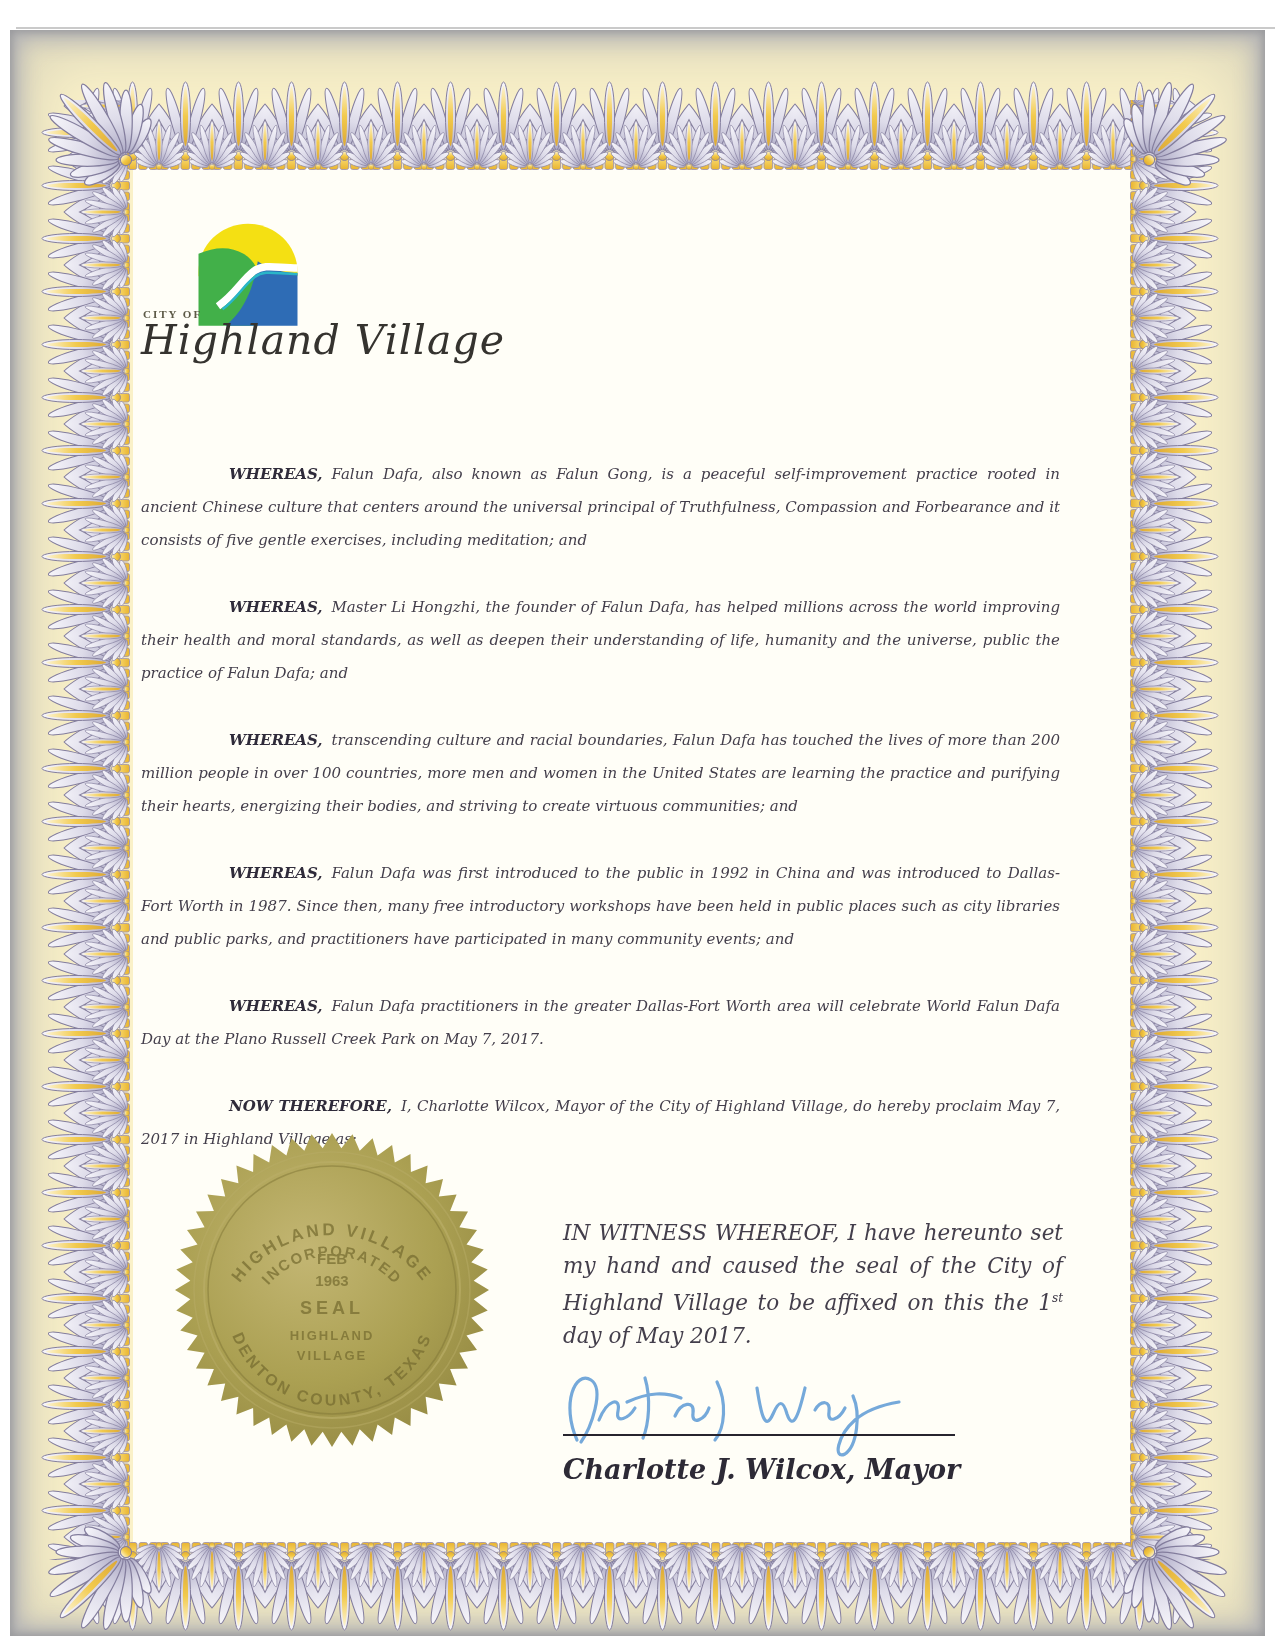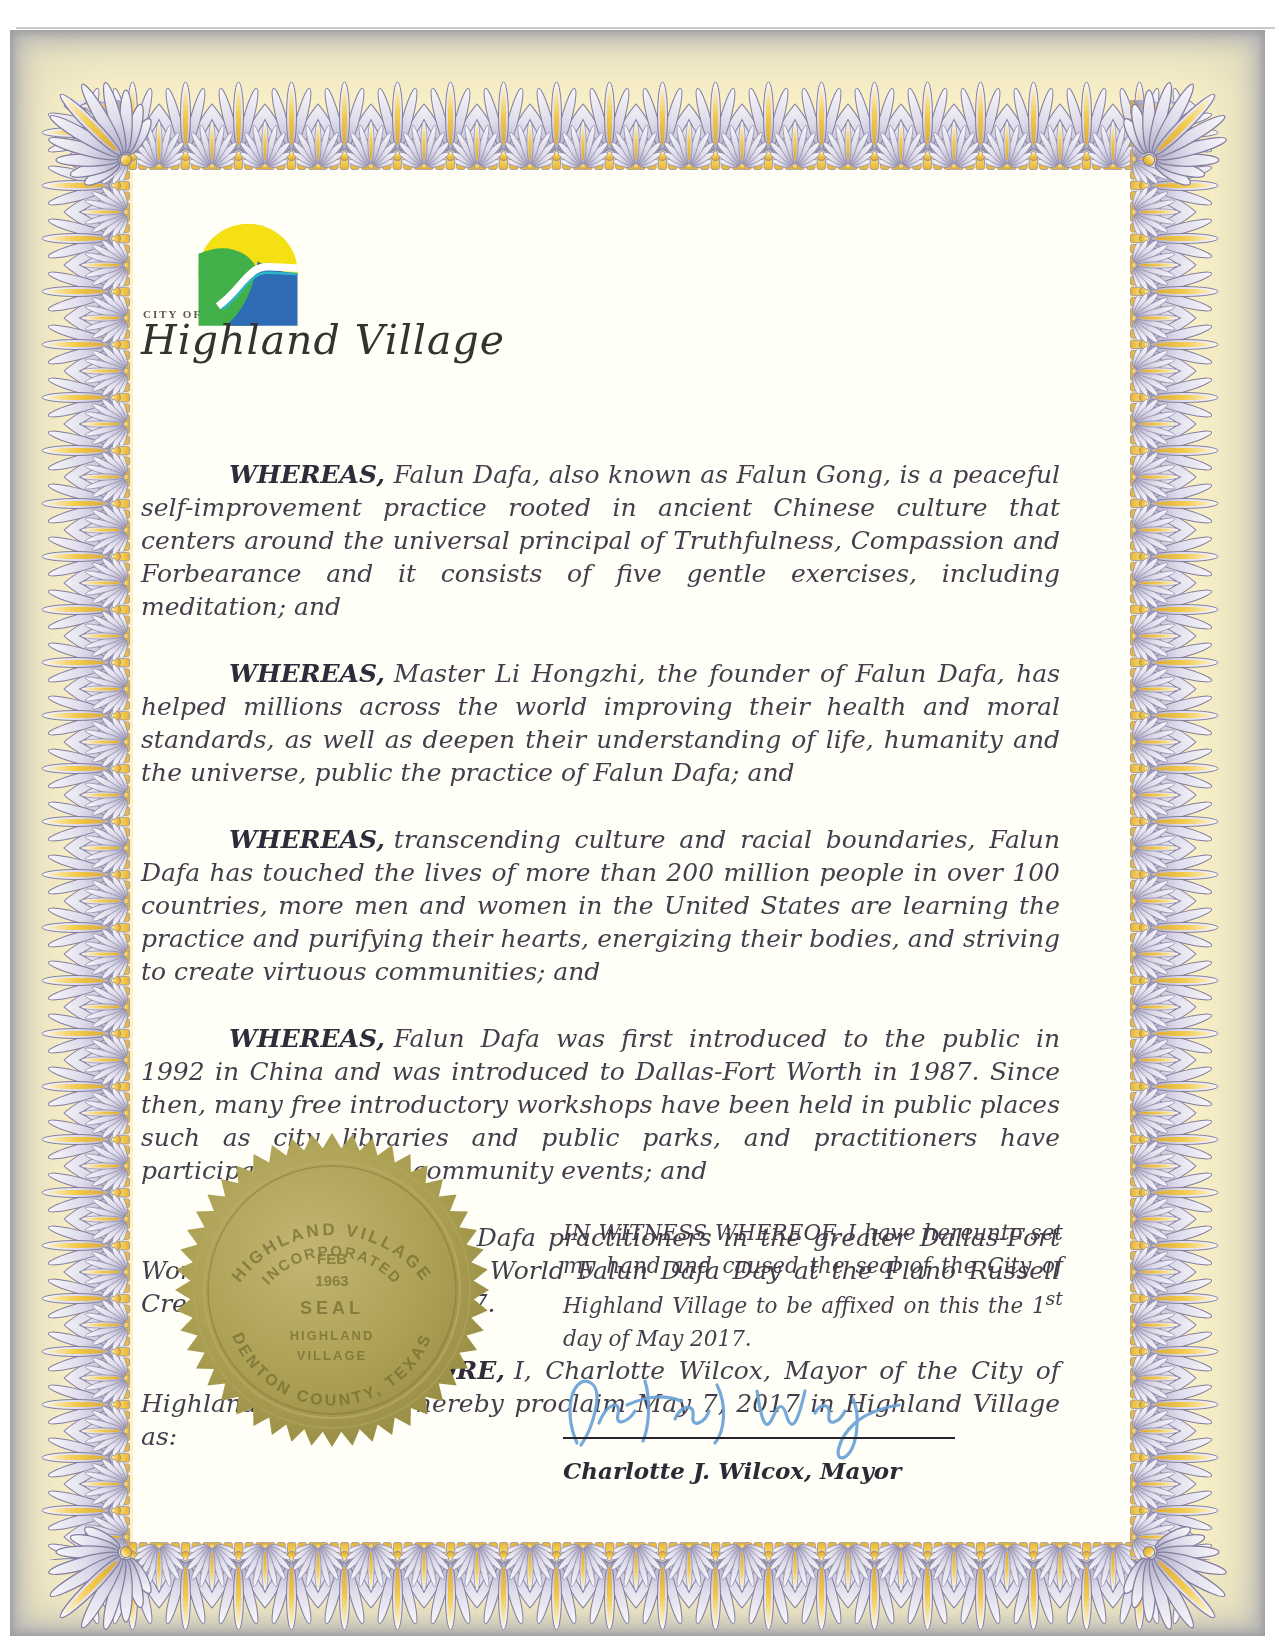--- a/index.html
+++ b/index.html
@@ -35,40 +35,40 @@
   .logo-name{position:absolute;left:6px;top:132px;font-size:41px;font-style:italic;
     color:#35332f;white-space:nowrap;letter-spacing:1px;}
   
   .title{
     text-align:center;font-size:36px;font-weight:bold;font-style:italic;
     letter-spacing:12px;color:#322d3c;margin-top:4px;line-height:50px;
   }
   
   .paras{margin-top:84px;padding:0 70px 0 6px;}
   .para{
-    font-size:25px;font-style:italic;line-height:33px;text-align:justify;
+    font-size:15px;font-style:italic;line-height:33px;text-align:justify;
     text-indent:88px;margin:0 0 34px 0;
   }
   .lead{font-weight:bold;color:#2f2b3a;margin-right:9px;}
   .day{
     text-align:center;font-size:24px;font-weight:bold;font-style:italic;
     color:#2f2b3a;margin-top:42px;letter-spacing:0.5px;
   }
   
   .seal{position:absolute;left:37px;top:962px;width:320px;height:320px;}
   
   .witness{position:absolute;left:428px;top:1048px;width:500px;}
   .witness-text{
     font-size:21.5px;font-style:italic;line-height:33px;text-align:justify;margin:0;
   }
-  .witness-text sup{font-size:19px;}
+  .witness-text sup{font-size:12px;}
   .sig-wrap{position:relative;height:84px;margin-top:16px;width:402px;}
   .sig-svg{position:absolute;left:-6px;top:-10px;width:400px;height:104px;}
   .sig-line{position:absolute;left:0;top:66px;width:392px;border-top:2.5px solid #27242e;}
-  .sig-name{font-size:23px;font-weight:bold;font-style:italic;color:#2d2a36;margin-top:2px;}
+  .sig-name{font-size:27px;font-weight:bold;font-style:italic;color:#2d2a36;margin-top:2px;}
 </style>
 </head>
 <body>
 
 <div class="scan-top-line"></div>
 <div class="frame-bg"></div>
 <div class="content-bg"></div>
 
 <svg class="border-svg" viewBox="0 0 1275 1650" xmlns="http://www.w3.org/2000/svg">
   <defs>

